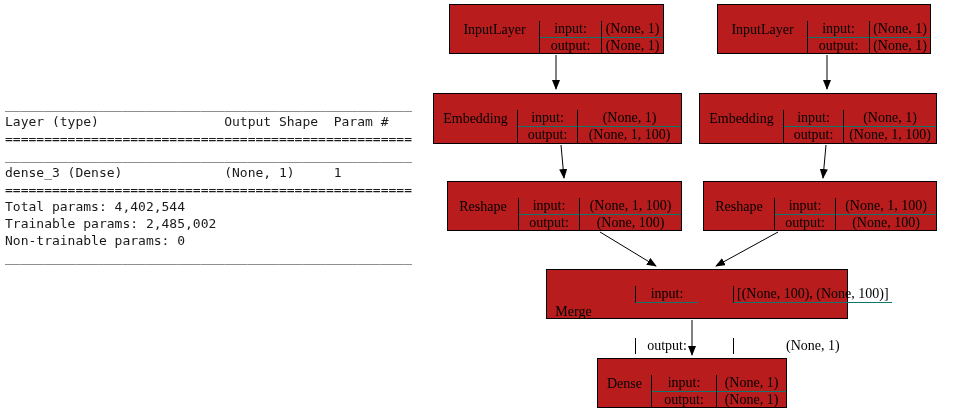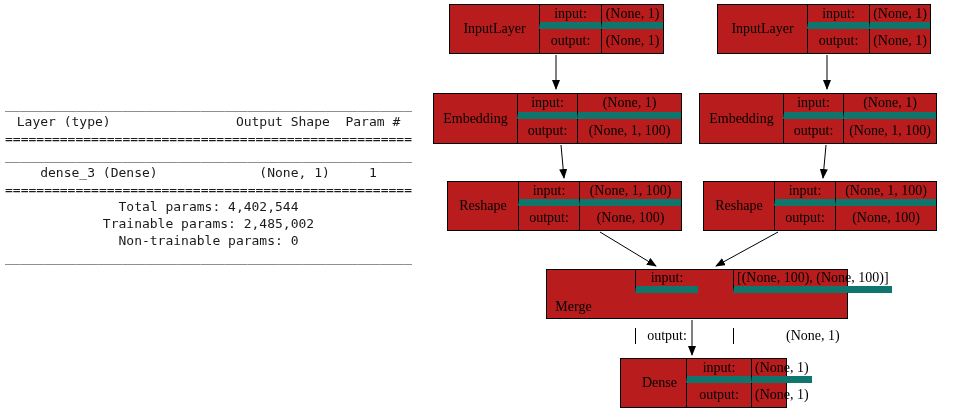--- a/index.html
+++ b/index.html
@@ -1,33 +1,33 @@
 <!DOCTYPE html>
 <html><head>
 <meta charset="utf-8">
 <style>
   html,body{margin:0;padding:0;background:#ffffff;}
   .canvas{position:relative;width:957px;height:414px;background:#ffffff;overflow:hidden;}
 
   
   .summary{position:absolute;left:5px;top:96px;color:#1a1a1a;
            font-family:"DejaVu Sans Mono","Liberation Mono",monospace;
-           font-size:13px;line-height:17px;text-align:center;}
+           font-size:13px;line-height:17px;}
   .sline{white-space:pre;height:17px;}
 
   
   .node{position:absolute;display:grid;grid-template-rows:1fr 1fr;
         border:1px solid #000;background:#b91c1c;box-sizing:border-box;
         font-family:"Liberation Serif","DejaVu Serif",serif;
         font-size:14px;color:#000;}
   .c{display:flex;align-items:center;justify-content:center;
      padding:0 3px;white-space:nowrap;box-sizing:border-box;}
   .nm{grid-row:1/3;grid-column:1;}
   .lb,.vl{border-left:1px solid #000;}
-  .r1{border-bottom:7px solid #0f766e;}
+  .r1{border-bottom:1px solid #0f766e;margin-top:16px;}
 
   .edges{position:absolute;left:0;top:0;}
 </style>
 </head>
 <body>
 
 <div class="canvas">
 
   <div class="summary">
     <div class="sline">____________________________________________________</div>
@@ -106,21 +106,21 @@
   </div>
 
   <div class="node" style="left:546px;top:269px;width:302px;height:50px;grid-template-columns:53px 63px 1fr;gap:35px;">
     <div class="c nm">Merge</div>
     <div class="c lb r1">input:</div>
     <div class="c vl r1">[(None, 100), (None, 100)]</div>
     <div class="c lb">output:</div>
     <div class="c vl">(None, 1)</div>
   </div>
 
-  <div class="node" style="left:620px;top:358px;width:167px;height:50px;grid-template-columns:53px 65px 1fr;padding-left:12px;">
+  <div class="node" style="left:597px;top:358px;width:190px;height:50px;grid-template-columns:53px 65px 1fr;">
     <div class="c nm">Dense</div>
     <div class="c lb r1">input:</div>
     <div class="c vl r1">(None, 1)</div>
     <div class="c lb">output:</div>
     <div class="c vl">(None, 1)</div>
   </div>
 
 </div>
 
 </body></html>

